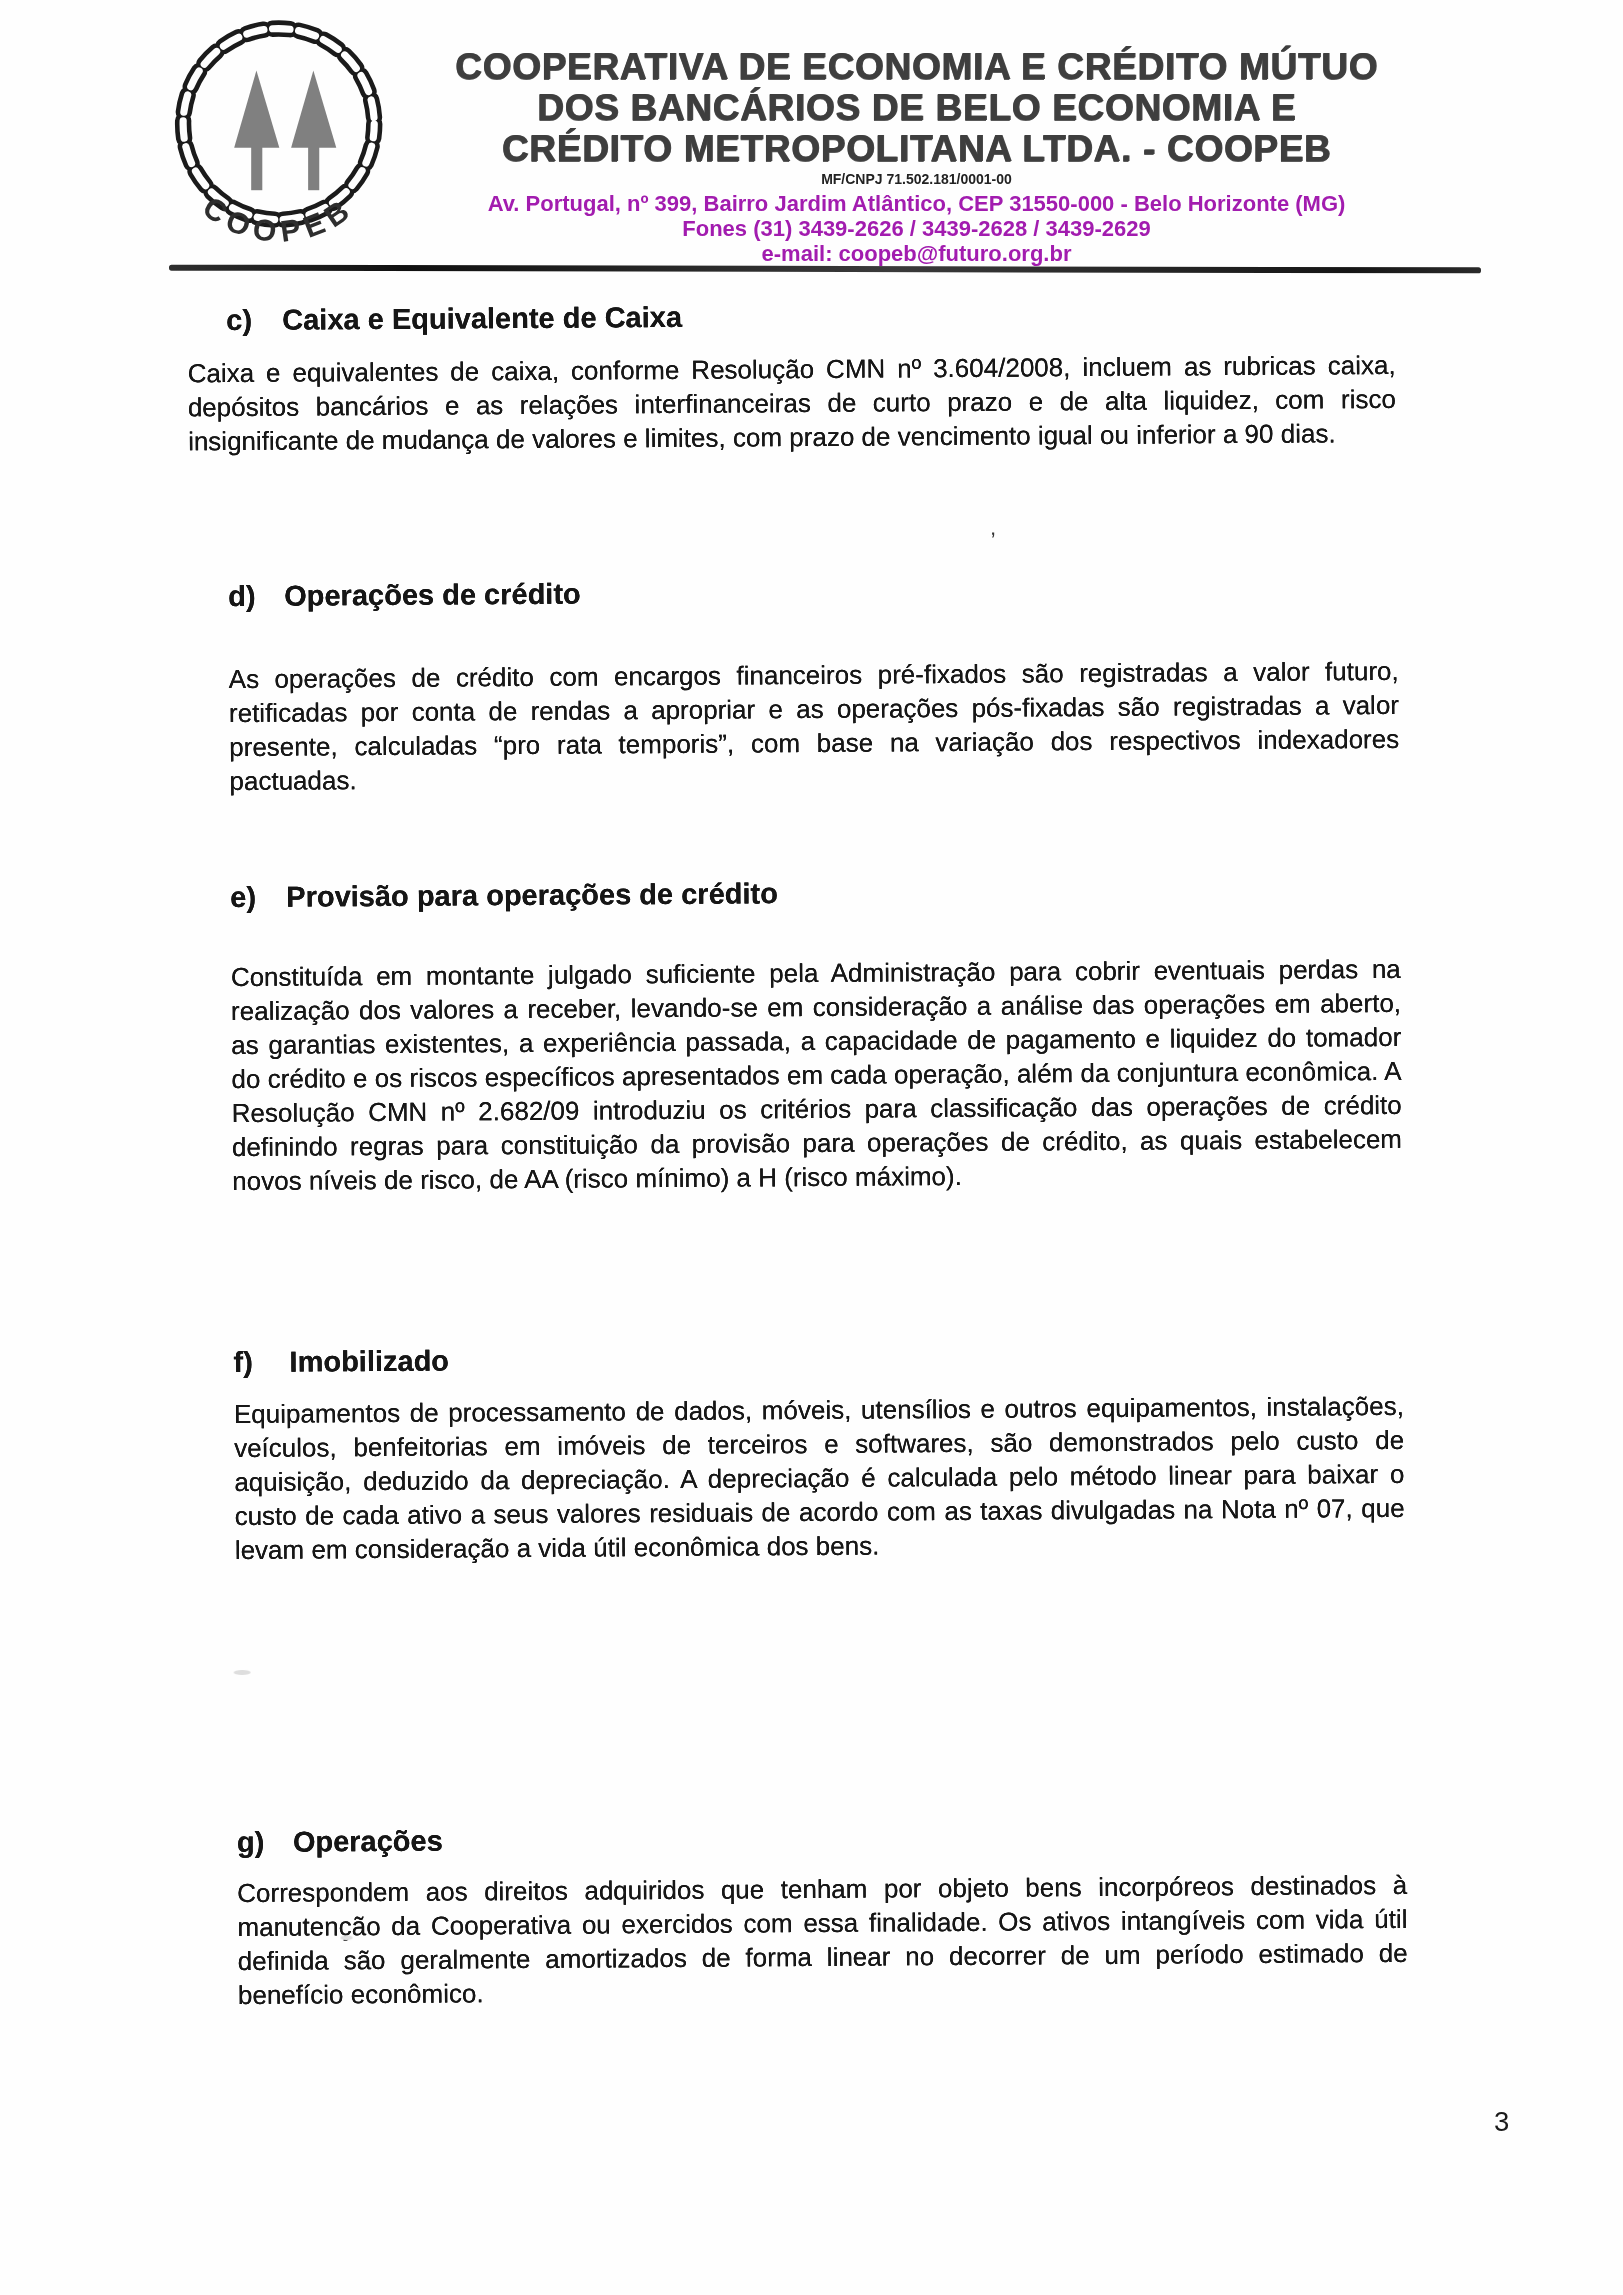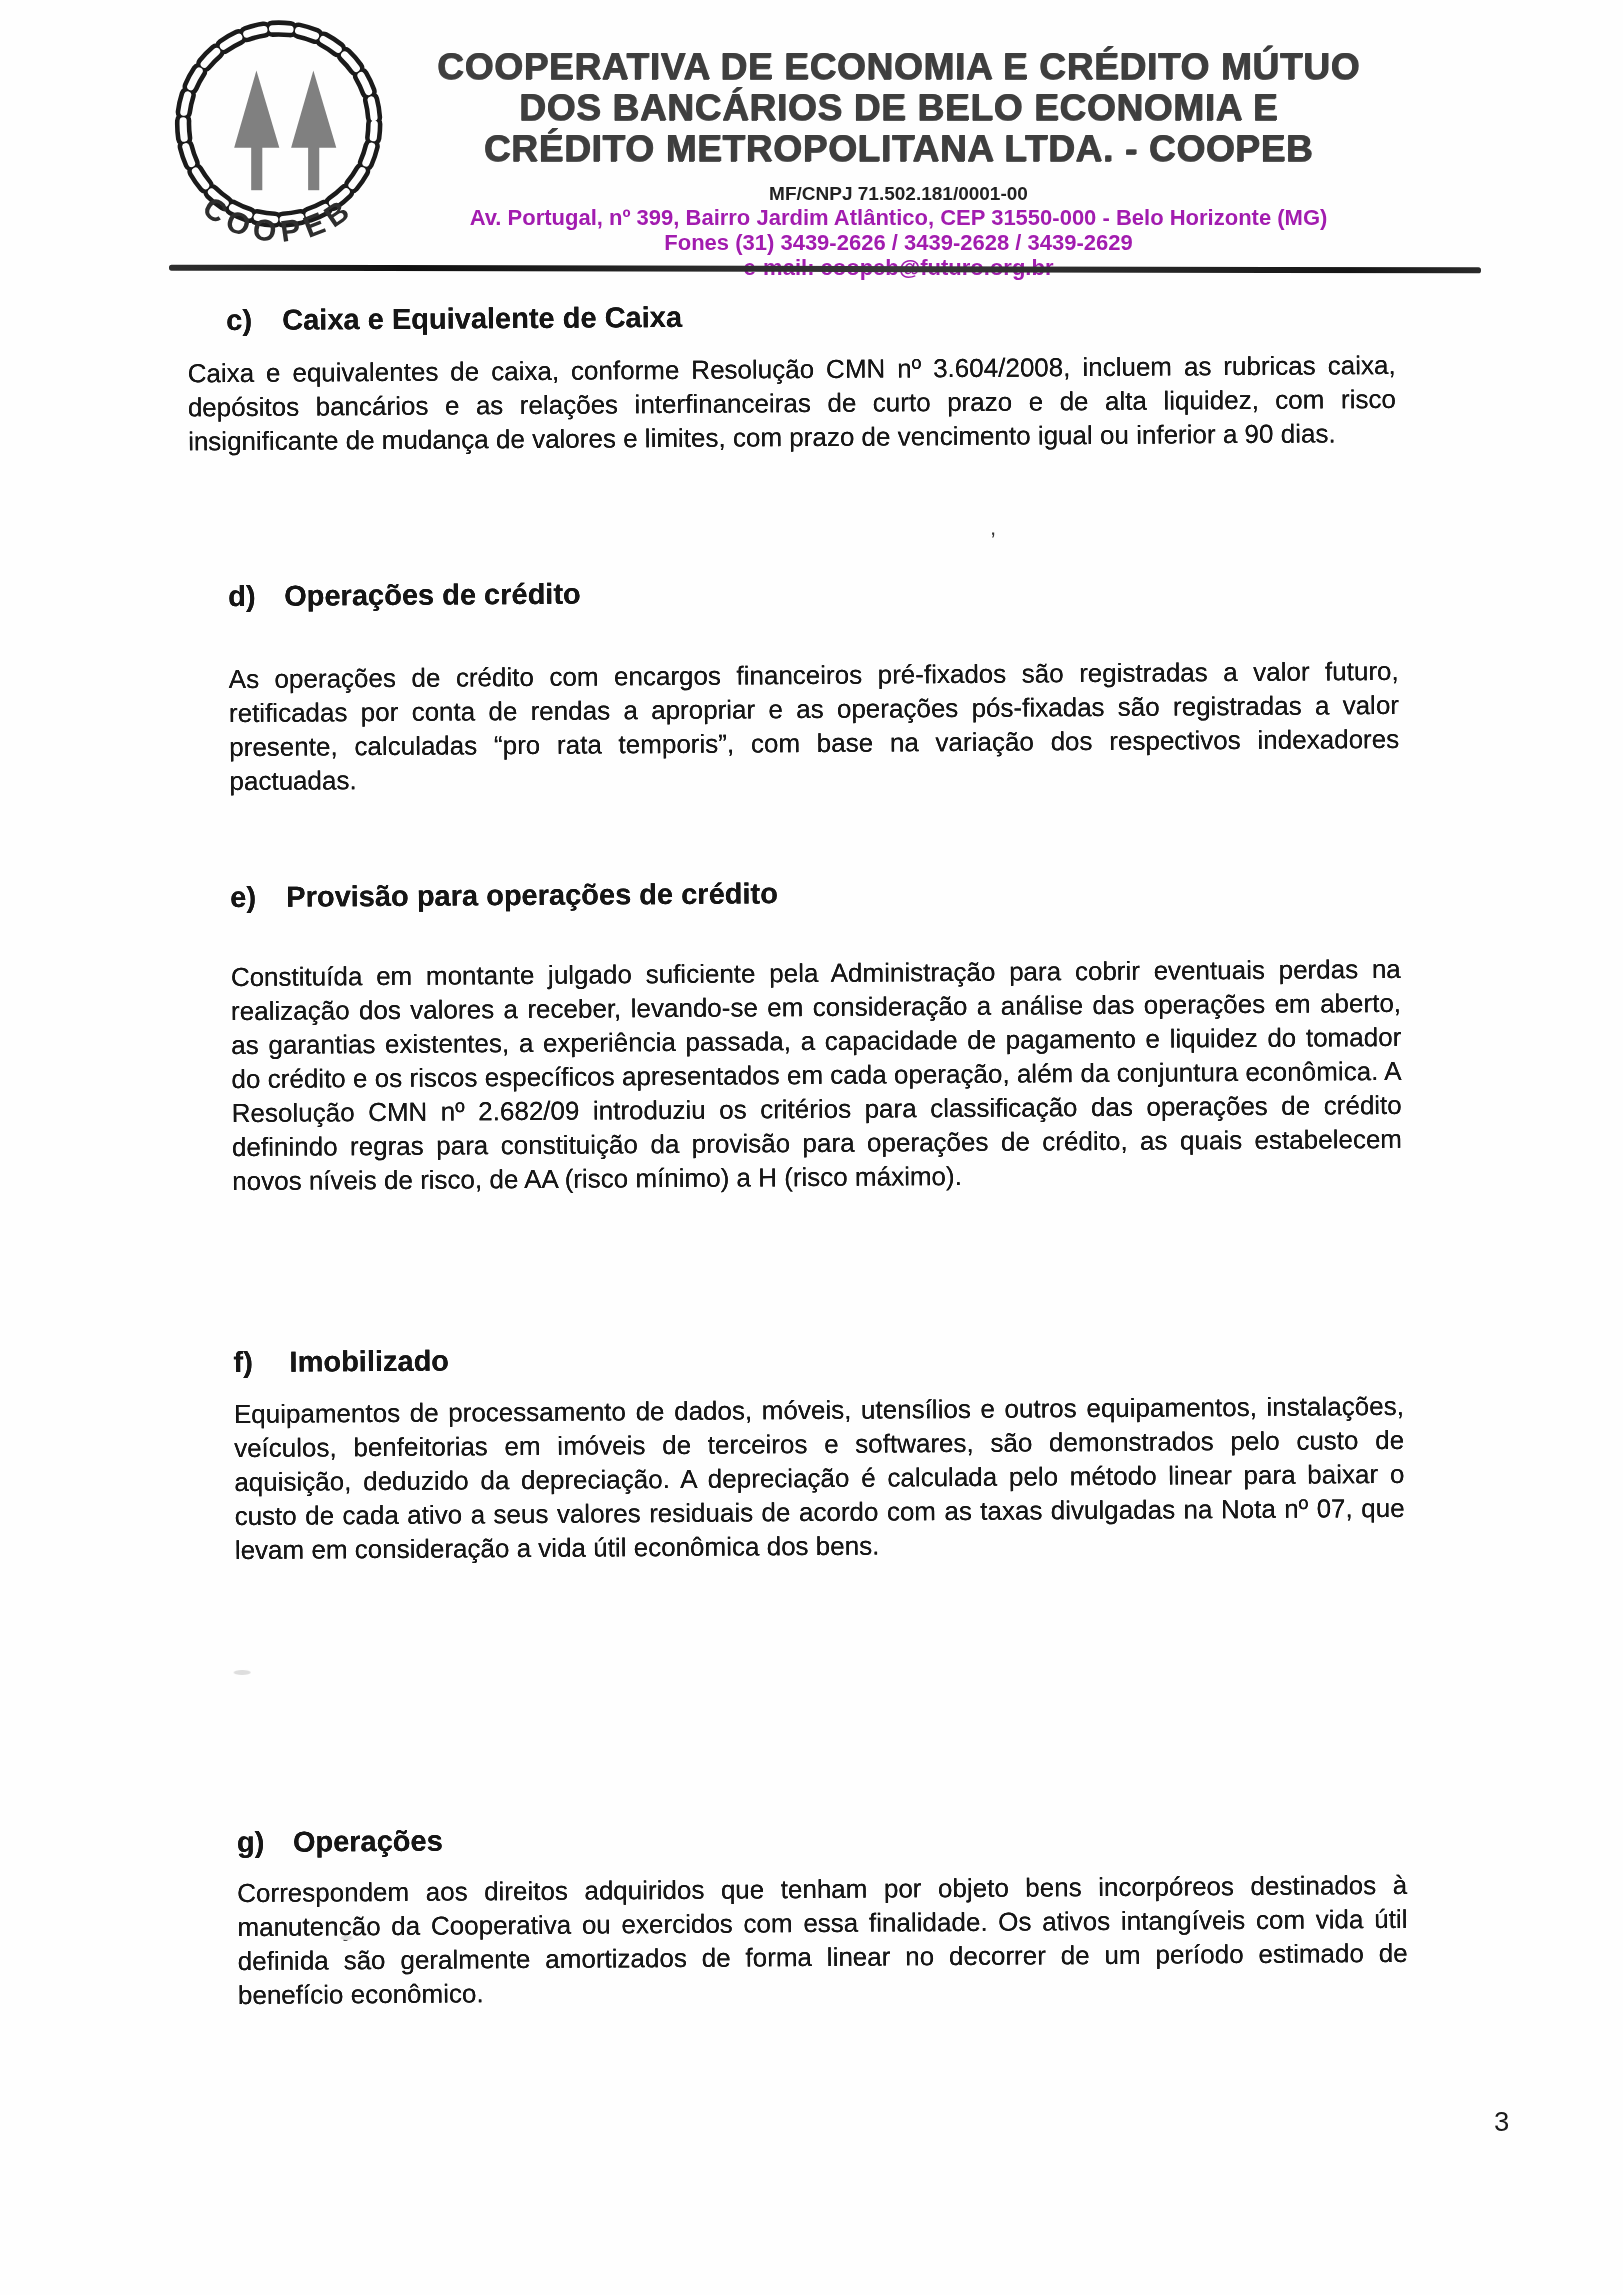--- a/index.html
+++ b/index.html
@@ -3,27 +3,27 @@
 <meta charset="utf-8">
 <style>
   html,body{margin:0;padding:0;background:#ffffff;}
   .page{
     position:relative;width:1623px;height:2295px;overflow:hidden;
     background:#fefefe;color:#141414;
     font-family:"Liberation Sans",sans-serif;
   }
   
   .logo{position:absolute;left:153px;top:18.3px;width:252px;height:241px;}
-  .hdr-text{position:absolute;left:388px;top:46px;width:1021px;text-align:center;}
+  .hdr-text{position:absolute;left:406px;top:46px;width:1021px;text-align:center;}
   .org-line{
     font-weight:700;font-size:37px;line-height:41px;letter-spacing:0.7px;
     white-space:nowrap;color:#3e3e3e;
     text-shadow:1px 0 0 #474747,0 0.7px 0 #5a5a5a;
   }
-  .cnpj{font-weight:700;font-size:19px;line-height:21.6px;color:#222;margin-top:14px;}
+  .cnpj{font-weight:700;font-size:14px;line-height:21.6px;color:#222;margin-top:0;}
   .hdr-small{font-weight:700;font-size:22px;line-height:25px;color:#a21caf;}
   .rule{
     position:absolute;left:169px;top:266px;width:1312px;height:5.9px;border-radius:2.6px;
     background:linear-gradient(90deg,#2e2e2e,#101010 18%,#3a3a3a 55%,#161616 90%,#2a2a2a);
     transform:rotate(0.12deg);
   }
   
   .tilt{position:absolute;left:0;top:0;width:1623px;height:2295px;
         transform:rotate(-0.4deg);transform-origin:812px 1145px;}
   .h{position:absolute;margin:0;font-size:29px;font-weight:700;color:#161616;

